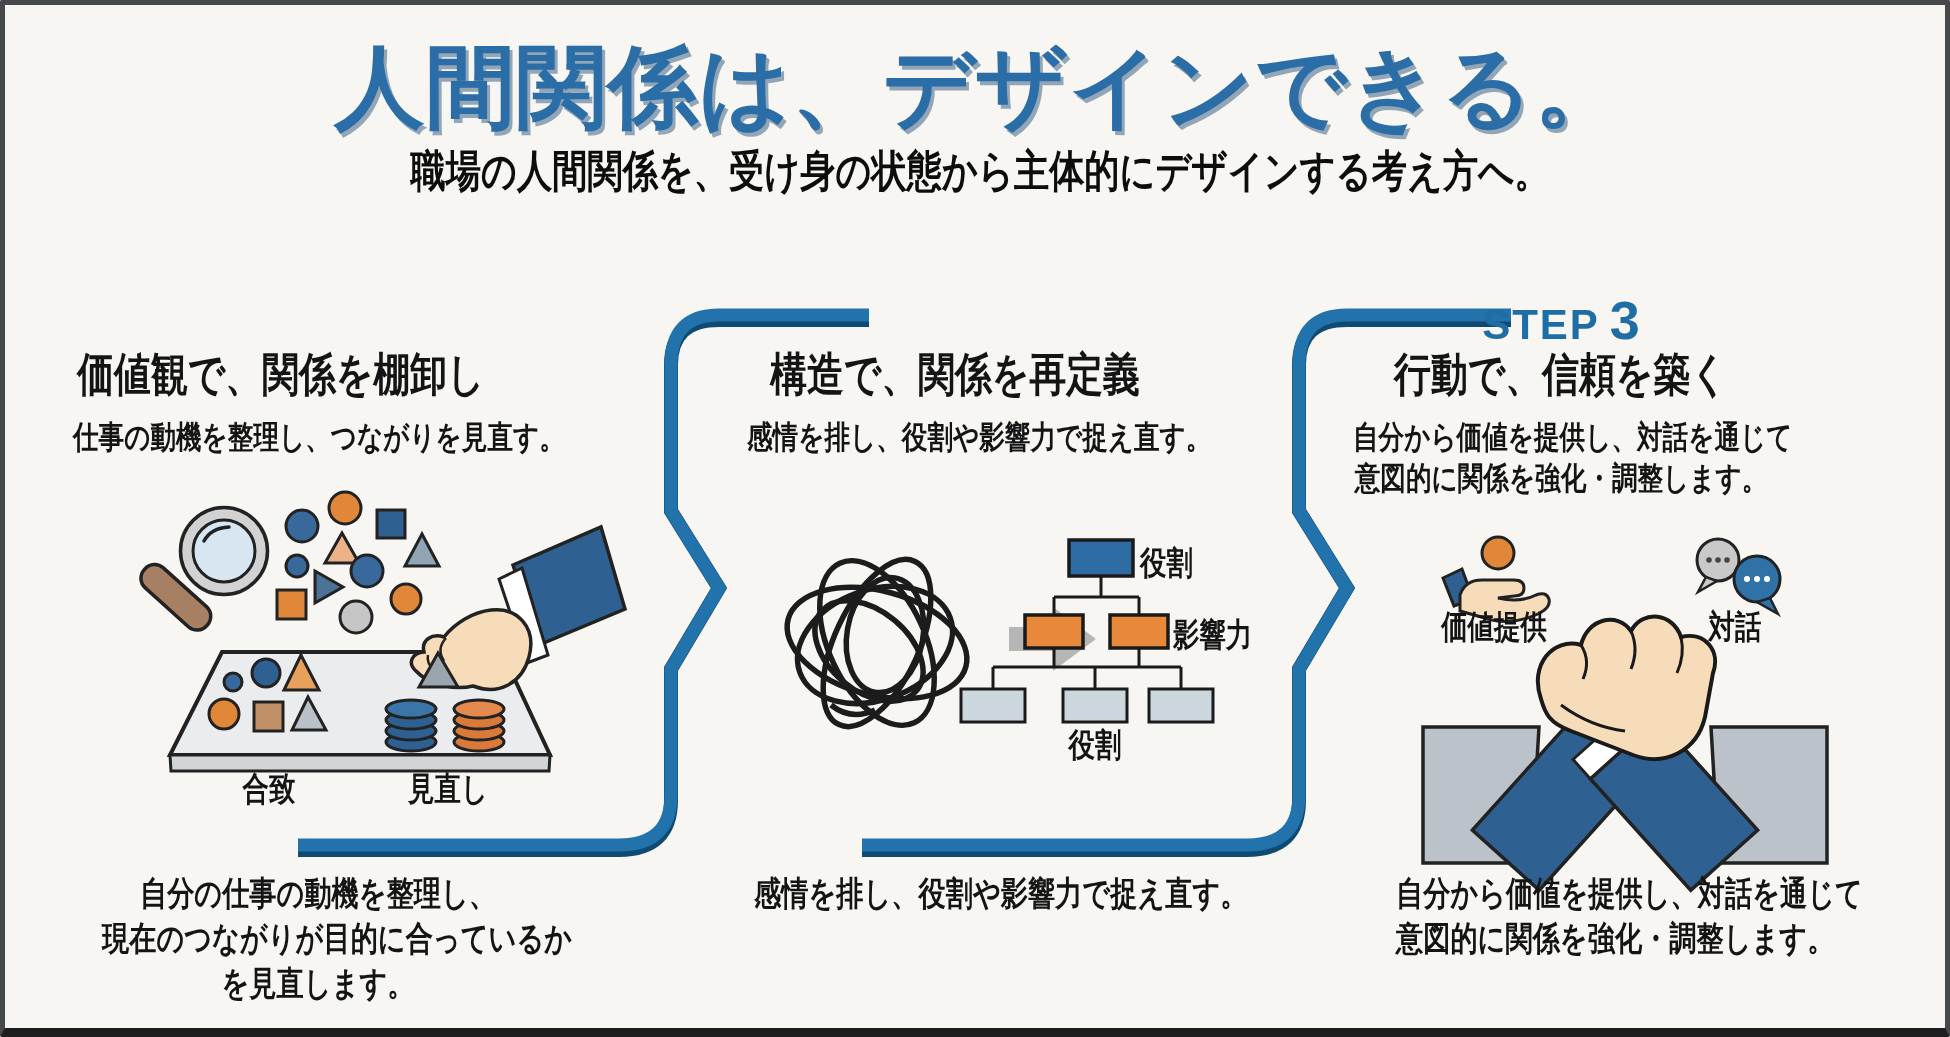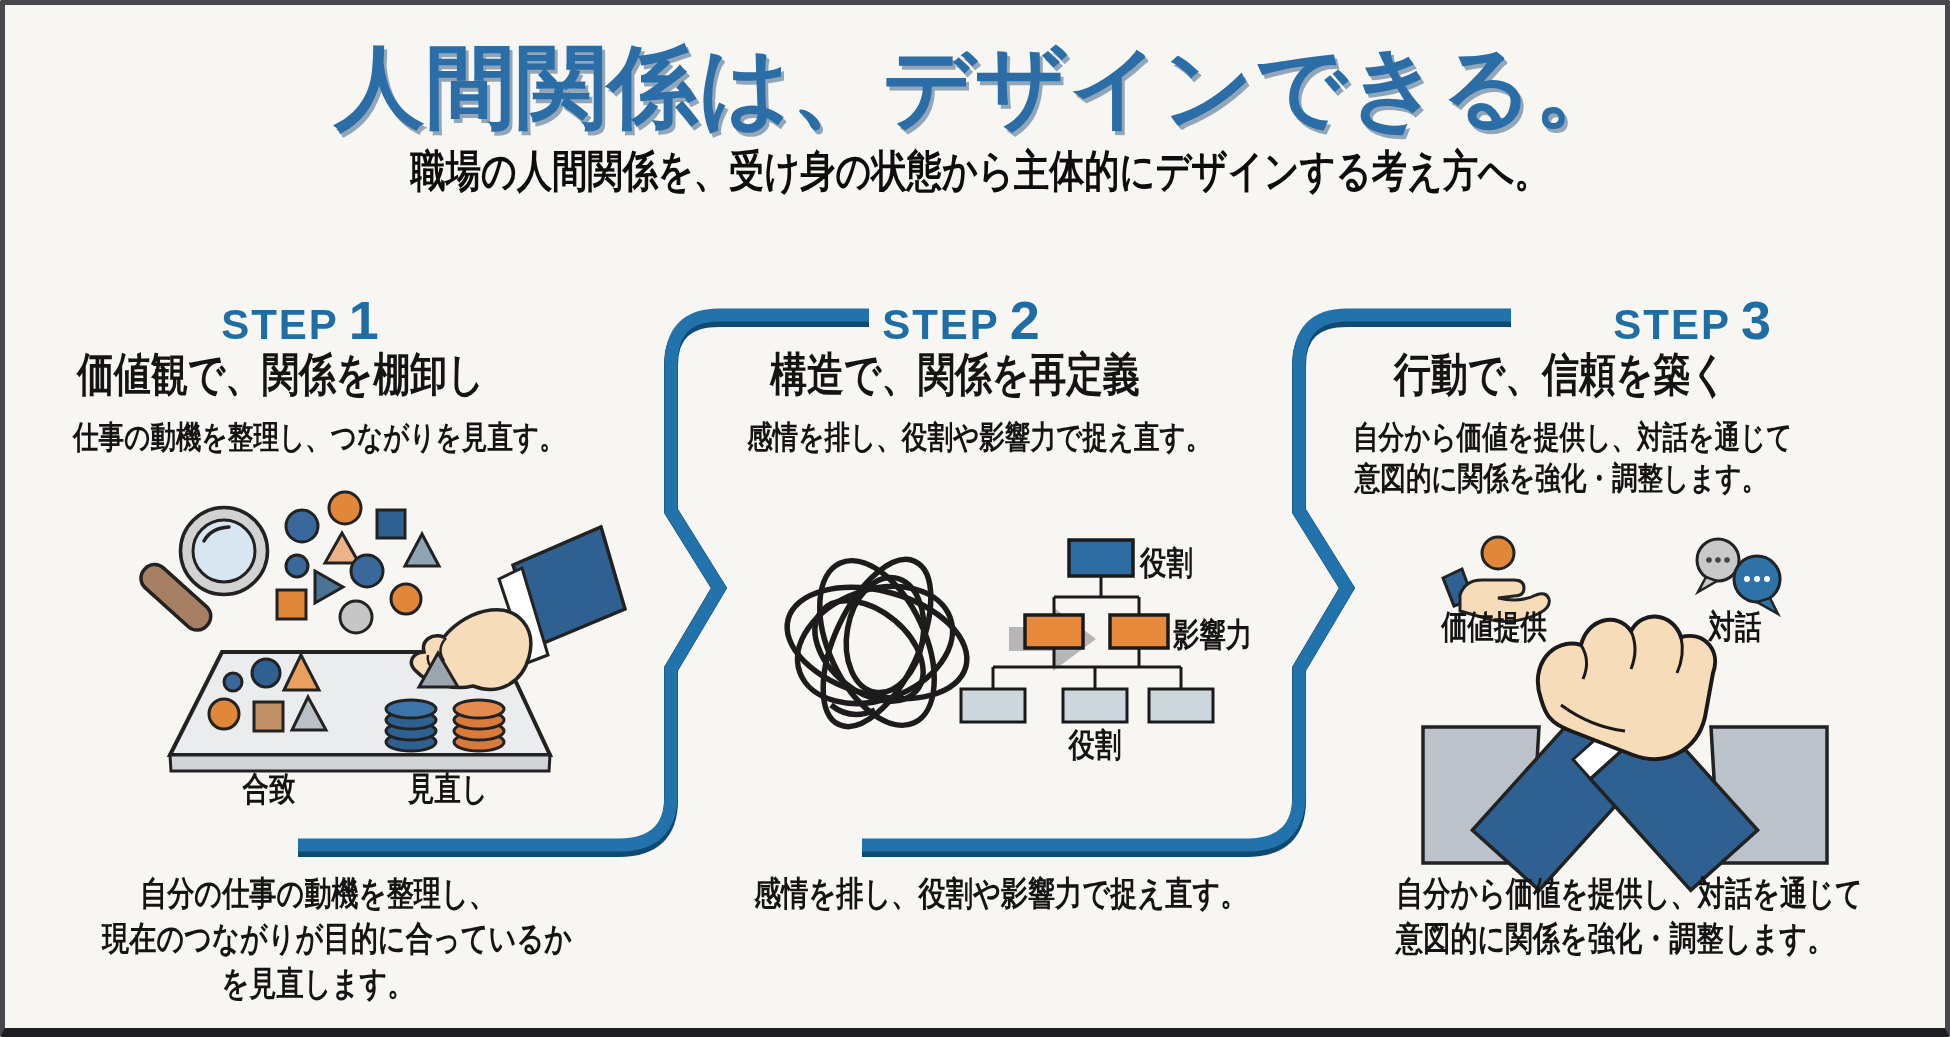--- a/index.html
+++ b/index.html
@@ -166,46 +166,40 @@
         <rect x="1620" y="726" width="90" height="150" fill="#2e6191" stroke="#222" stroke-width="3.5"></rect>
       </g>
       <path d="M1536,694 C1524,660 1548,632 1576,640 C1582,614 1612,606 1626,626 C1638,604 1668,608 1676,632 C1700,626 1716,646 1708,668 L1700,712 C1692,746 1660,762 1628,750 L1566,726 C1544,718 1540,708 1536,694 Z" fill="#f7dcba" stroke="#1a1a1a" stroke-width="4"></path>
       <path d="M1576,640 q10,16 2,34 M1626,626 q8,18 0,38 M1676,632 q4,18 -4,36 M1556,700 q30,22 64,26" fill="none" stroke="#1a1a1a" stroke-width="3"></path>
     </g>
   </svg>
 
   <div class="txt page-title">人間関係は、デザインできる。</div>
   <div class="txt page-subtitle cond">職場の人間関係を、受け身の状態から主体的にデザインする考え方へ。</div>
 
-  <div class="step-label" style="left:85px;">
-    <span class="w">STEP</span><span class="n">1</span>
-  </div>
   <div class="txt step-title cond" style="left:16px;">価値観で、関係を棚卸し</div>
   <div class="txt step-sub cond" style="left:16px;">仕事の動機を整理し、つながりを見直す。</div>
   <div class="txt ill-label cond" style="left:194px; top:766px; width:140px;">合致</div>
   <div class="txt ill-label cond" style="left:368px; top:766px; width:150px;">見直し</div>
   <div class="txt caption cond" style="left:43px;">
     <div>自分の仕事の動機を整理し、</div>
     <div>現在のつながりが目的に合っているか</div>
     <div>を見直します。</div>
   </div>
 
-  <div class="step-label" style="left:746px;">
-    <span class="w">STEP</span><span class="n">2</span>
-  </div>
   <div class="txt step-title cond" style="left:690px;">構造で、関係を再定義</div>
   <div class="txt step-sub cond" style="left:690px;">感情を排し、役割や影響力で捉え直す。</div>
   <div class="txt ill-label cond-l" style="left:1135px; top:540px; width:120px; text-align:left;">役割</div>
   <div class="txt ill-label cond-l" style="left:1168px; top:612px; width:160px; text-align:left;">影響力</div>
   <div class="txt ill-label cond" style="left:1030px; top:722px; width:120px;">役割</div>
   <div class="txt caption cond" style="left:695px;">
     <div>感情を排し、役割や影響力で捉え直す。</div>
   </div>
 
-  <div class="step-label" style="left:1346px;text-align:right;">
+  <div class="step-label" style="left:1346px;">
     <span class="w">STEP</span><span class="n">3</span>
   </div>
   <div class="txt step-title cond" style="left:1296px;">行動で、信頼を築く</div>
   <div class="txt step-sub cond" style="left:1296px; line-height:41px;">
     <div>自分から価値を提供し、対話を通じて</div>
     <div>意図的に関係を強化・調整します。</div>
   </div>
   <div class="txt ill-label cond" style="left:1394px; top:604px; width:190px;">価値提供</div>
   <div class="txt ill-label cond" style="left:1655px; top:604px; width:150px;">対話</div>
   <div class="txt caption cond" style="left:1337px;">

